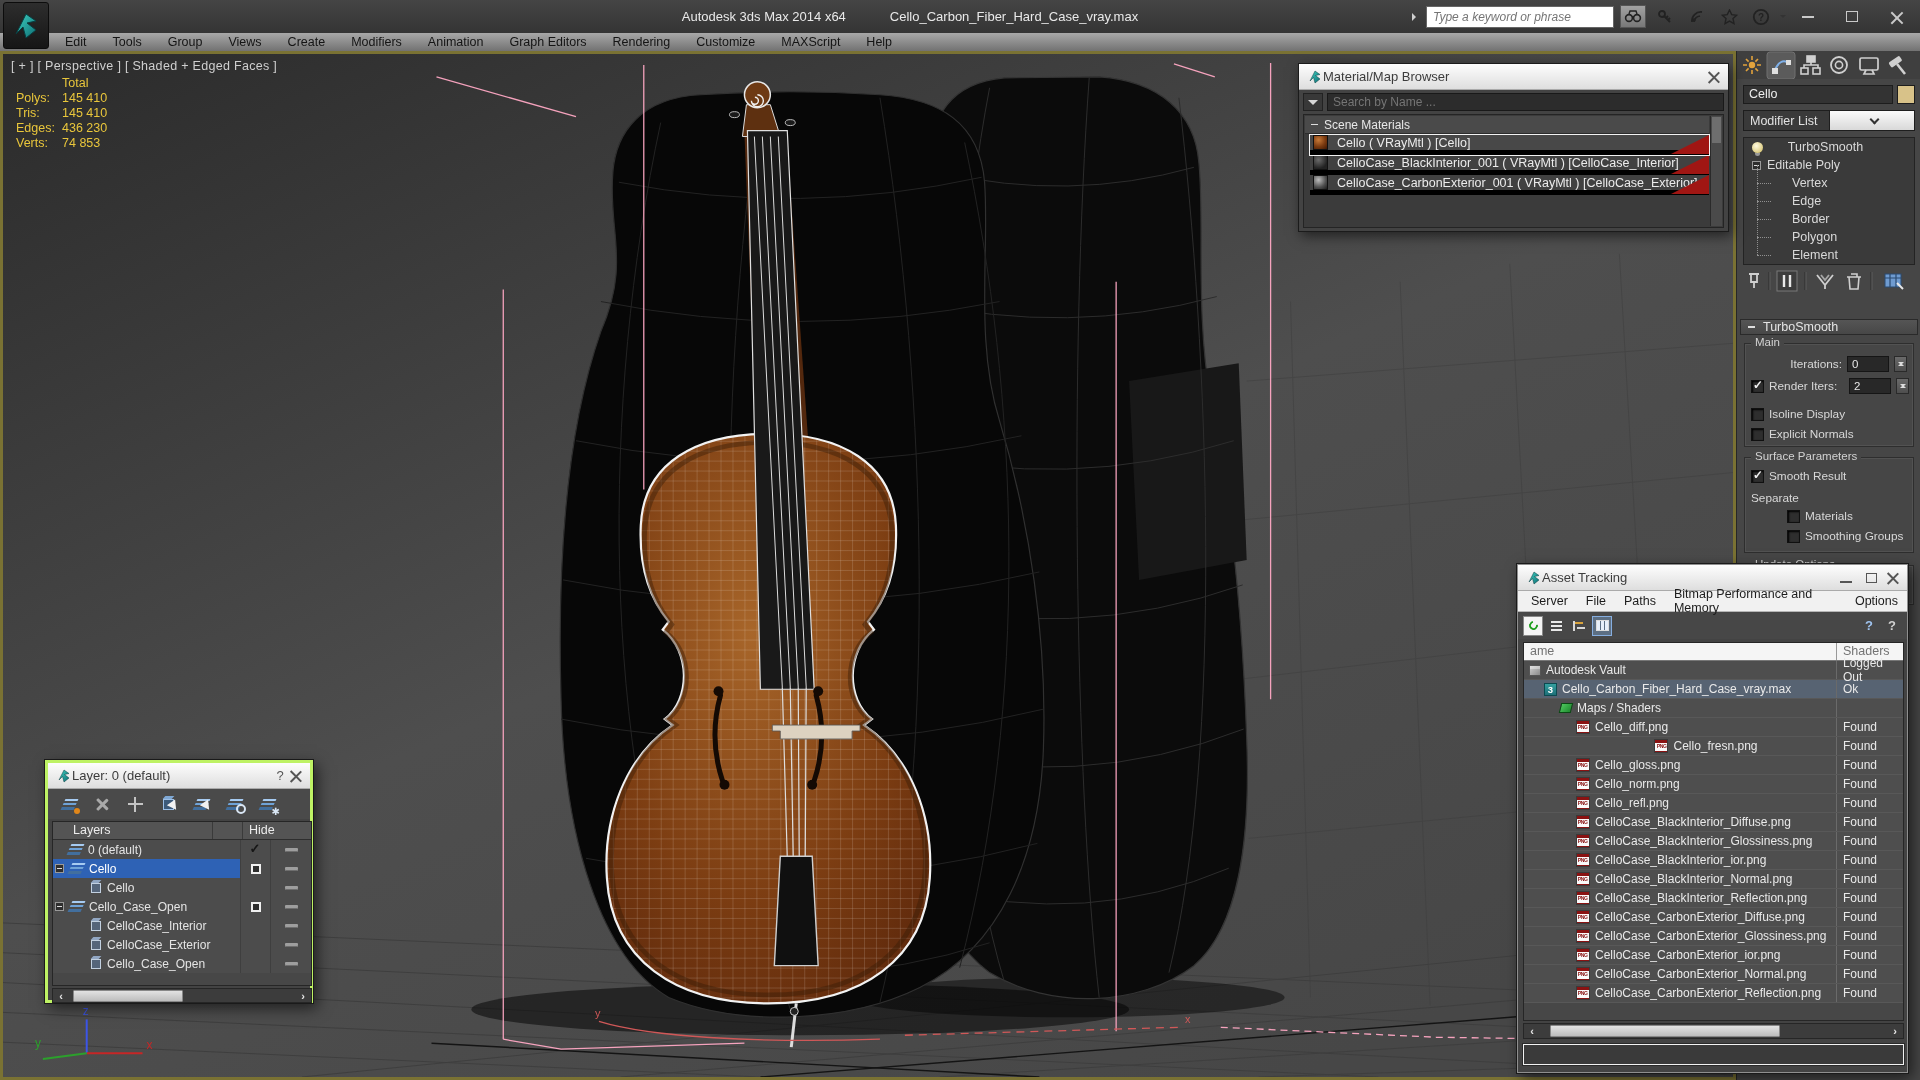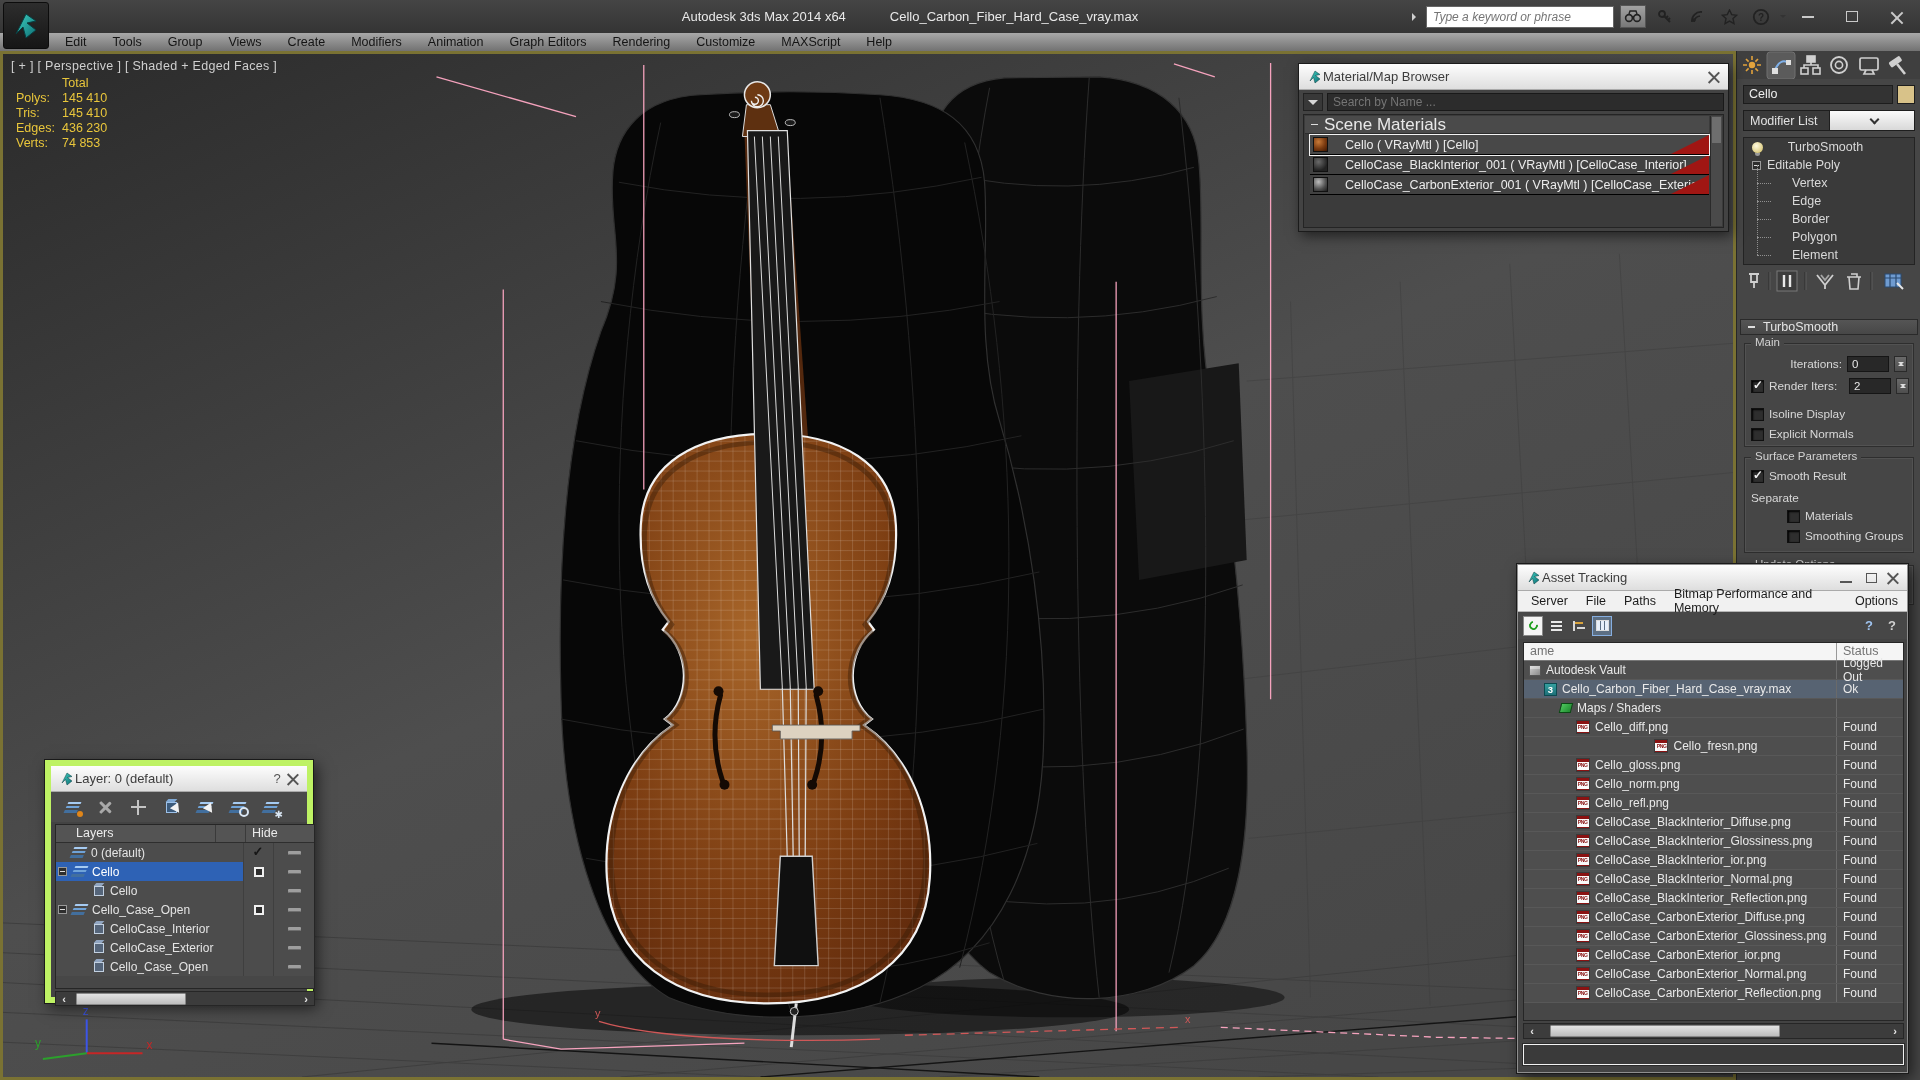--- a/index.html
+++ b/index.html
@@ -56,23 +56,23 @@
 .tmax{width:11px;height:10px;border:1.5px solid #555}
 
 
 #mmb{left:1298px;top:63px;width:431px;height:169px}
 #mmb .body{padding:3px 4px}
 .srchrow{display:flex;align-items:center;gap:4px;margin-bottom:3px}
 .filtbtn{width:20px;height:18px;background:#383838;border:1px solid #222;display:flex;align-items:center;justify-content:center}
 .filtbtn i{border:5px solid transparent;border-top-color:#d8d8d8;margin-top:5px}
 .msearch{flex:1;height:18px;background:#2c2c2c;border:1px solid #191919;color:#c9c9c9;font-size:12px;padding:0 5px;outline:none;font-family:"Liberation Sans",sans-serif}
 .mlist{position:relative;height:114px;background:#3b3b3b;border:1px solid #242424}
-.mgroup{height:18px;background:#4a4a4a;border-bottom:1px solid #2c2c2c;color:#e8e8e8;font-size:17px;display:flex;align-items:center;padding-left:6px;gap:6px;margin:1px 14px 1px 1px}
+.mgroup{height:18px;background:#4a4a4a;border-bottom:1px solid #2c2c2c;color:#e8e8e8;font-size:12px;display:flex;align-items:center;padding-left:6px;gap:6px;margin:1px 14px 1px 1px}
 .mrows{margin:0 14px 0 6px}
-.mrow{position:relative;height:20px;display:flex;align-items:center;gap:17px;padding-left:3px;background:#414141;border-bottom:1px solid #000000}
+.mrow{position:relative;height:20px;display:flex;align-items:center;gap:9px;padding-left:3px;background:#414141;border-bottom:5px solid #000000}
 .mrow.sel{outline:1.5px solid #f2f2f2;background:#484848;z-index:2}
 .mthumb{width:15px;height:15px;border:1px solid #111;flex:none}
 .mthumb.cello{background:radial-gradient(circle at 35% 30%,#c87a38,#7a3a10 55%,#451c05 95%)}
 .mthumb.black{background:radial-gradient(circle at 35% 30%,#6a6a6a,#222 70%)}
 .mthumb.carbon{background:radial-gradient(circle at 35% 30%,#bdbdbd,#4e4e4e 60%,#222 95%)}
 .mlabel{font-size:12.5px;color:#ececec;white-space:nowrap;overflow:hidden;flex:1;padding-right:34px}
 .mtri{position:absolute;right:0;top:0;width:0;height:0;border-bottom:19px solid var(--tri-red);border-left:38px solid transparent}
 .mscroll{position:absolute;right:1px;top:1px;bottom:1px;width:12px;background:#4a4a4a;border-left:1px solid #2a2a2a}
 .mthumbbar{position:absolute;left:1px;right:1px;top:1px;height:26px;background:#6e6e6e}
 
@@ -143,21 +143,21 @@
 .ic-max{width:13px;height:13px;background:linear-gradient(#35a0a0,#1d6f78);border:1px solid #0c4a50;color:#fff;font-size:9.5px;font-weight:bold;display:flex;align-items:center;justify-content:center}
 .ic-maps{width:12px;height:10px;background:linear-gradient(120deg,#4ec85e,#1f8a2f);border:1px solid #0a4a14;transform:skewX(-14deg)}
 .ic-png{width:14px;height:14px;background:linear-gradient(#8a1212 0 3px,#fafafa 3px 11px,#8a1212 11px);border:1px solid #3a3a3a;display:flex;align-items:center;justify-content:center}
 .ic-png i{font-style:normal;font-size:6px;transform:scale(.85);color:#8a1212;font-weight:bold;letter-spacing:-.5px}
 .ascroll{position:absolute;left:5px;top:458px;width:381px;height:16px;background:#3c3c3c;border:1px solid #262626;display:flex;align-items:center}
 .sarrow{width:16px;text-align:center;color:#e6e6e6;font-size:11px;font-weight:bold}
 .sthumb{height:12px;background:linear-gradient(#e2e2e2,#bdbdbd);border:1px solid #888;border-radius:1px}
 .astatusbox{position:absolute;left:5px;top:479px;width:381px;height:21px;background:#3a3a3a;border:1px solid #f2f2f2;box-shadow:0 0 0 1px #2a2a2a}
 
 
-#lyw{left:45px;top:760px;width:268px;height:243px;border:6px solid #bef264;box-shadow:0 0 0 1px #1a1a1a,4px 5px 14px rgba(0,0,0,.6);z-index:11}
+#lyw{left:45px;top:760px;width:268px;height:243px;border:3px solid #bef264;box-shadow:0 0 0 1px #1a1a1a,4px 5px 14px rgba(0,0,0,.6);z-index:11}
 .ltools{height:30px;background:#4a4a4a;display:flex;align-items:center;gap:15px;padding:0 12px}
 .ltable{position:absolute;left:4px;top:58px;width:260px;height:165px;background:#474747;border:1px solid #262626}
 .lhead{height:18px;background:#545454;display:flex;font-size:12.5px;color:#ececec;border-bottom:1px solid #2e2e2e}
 .lhname{width:160px;padding:1px 0 0 20px;border-right:1px solid #3a3a3a}
 .lhmid{width:30px;border-right:1px solid #3a3a3a}
 .lhhide{flex:1;padding:1px 0 0 6px}
 .lrow{display:flex;height:19px;background:#4c4c4c;align-items:stretch}
 .lcell-name{width:188px;display:flex;align-items:center;gap:6px;padding-left:2px;overflow:hidden;border-right:1px solid #3f3f3f}
 .lcell-name.lsel{background:var(--sel-blue)}
 .lcell-name.lsel .ltext{color:#fff}
@@ -704,21 +704,21 @@
       <span class="atile seltile">
           <span class="tblic"></span>
         </span>
       <span class="sp1"></span>
       <span class="qic">?</span>
       <span class="qic gray">?</span>
     </div>
     <div class="atable">
       <div class="ahead">
         <span class="ahname">ame</span>
-        <span class="ahstatus">Status</span>
+        <span class="ahstatus">Shaders</span>
       </div>
       <div>
           <div class="arow">
             <span class="acell-name" style="padding-left: 5px;">
               <span class="aic ic-vault"></span>
               <span class="atext">Autodesk Vault</span>
             </span>
             <span class="acell-status">Logged Out</span>
           </div>
           <div class="arow rsel">

